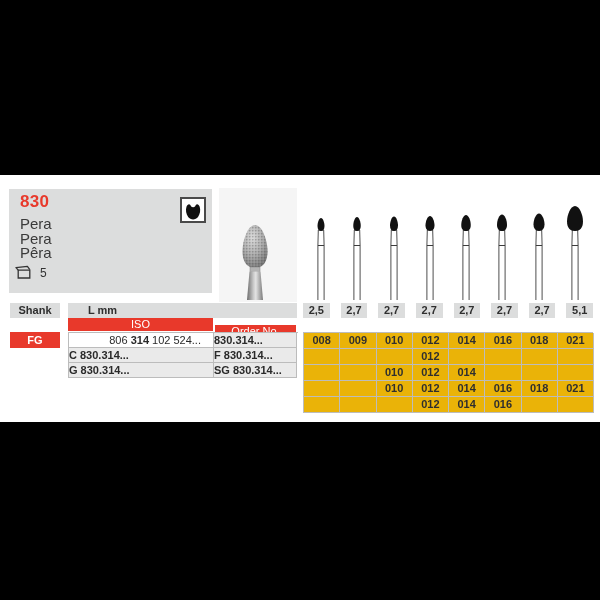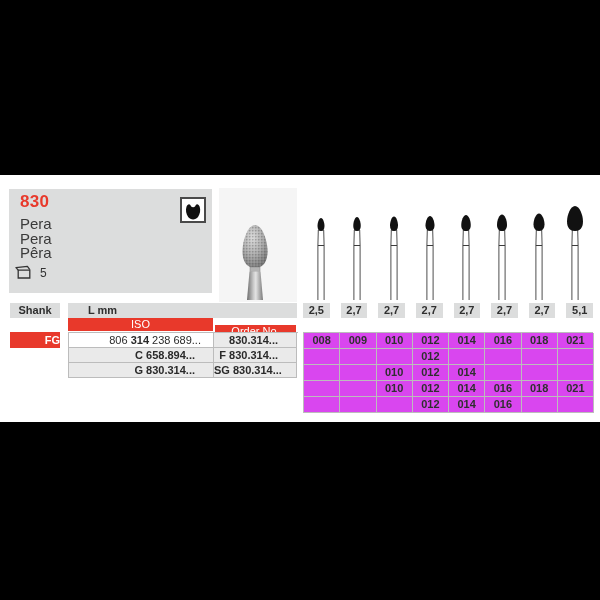--- a/index.html
+++ b/index.html
@@ -26,33 +26,33 @@
 
   
   .hdr{background:#dcdddd;font-size:11px;font-weight:bold;color:#2f2f2f;height:15px;line-height:15px;box-sizing:border-box;}
   .hdr-shank{left:10px;top:128px;width:50px;text-align:center;}
   .hdr-lmm{left:68px;top:128px;width:229px;padding-left:20px;}
 
   
   .redhdr{background:#e8392b;color:#fff;font-size:11px;font-weight:normal;height:13px;line-height:13px;text-align:center;box-sizing:border-box;}
   .redhdr-iso{left:68px;top:143px;width:145px;}
   .redhdr-order{left:215px;top:150px;width:81px;}
-  .fg-box{left:10px;top:157px;width:50px;height:16px;background:#e8392b;color:#fff;font-size:11px;font-weight:bold;text-align:right;line-height:16px;}
+  .fg-box{left:10px;top:157px;width:50px;height:16px;background:#e8392b;color:#fff;font-size:11px;font-weight:bold;text-align:center;line-height:16px;}
 
   
   .ltable{left:68px;top:157px;width:229px;display:grid;grid-template-columns:145px 83px;border-top:1px solid #bcbcbc;border-left:1px solid #bcbcbc;box-sizing:content-box;}
   .ltable .cell{height:15px;line-height:15px;border-right:1px solid #bcbcbc;border-bottom:1px solid #bcbcbc;font-size:11px;color:#2a2a2a;white-space:nowrap;overflow:hidden;}
   .cell-iso{background:#fff;text-align:right;padding-right:12px;box-sizing:border-box;}
-  .cell-order{background:#eaeaea;text-align:right;padding-right:18px;box-sizing:border-box;font-weight:bold;}
+  .cell-order{background:#eaeaea;padding-right:18px;box-sizing:border-box;font-weight:bold;}
   .dot{display:inline-block;width:5px;height:5px;border-radius:50%;margin-right:3px;vertical-align:1px;}
   .iso-bold{font-weight:bold;}
 
   
   .grid{left:303px;top:157px;width:290px;display:grid;grid-template-columns:repeat(8,36.25px);border-top:1px solid #bcbcbc;border-left:1px solid #bcbcbc;box-sizing:border-box;}
-  .grid .gcell{height:15px;line-height:15px;border-right:1px solid #bcbcbc;border-bottom:1px solid #bcbcbc;background:#d946ef;font-size:11px;font-weight:bold;color:#2f2f2f;text-align:center;}
+  .grid .gcell{height:15px;line-height:15px;border-right:1px solid #bcbcbc;border-bottom:1px solid #bcbcbc;background:#eab308;font-size:11px;font-weight:bold;color:#2f2f2f;text-align:center;}
 </style>
 </head>
 <body>
 
 <div class="stage">
   <div class="band">
 
     <div class="abs info-box">
       <div class="prod-num">830</div>
       <div class="shape-box">
@@ -189,23 +189,23 @@
 
     <div class="abs hdr hdr-shank">Shank</div>
     <div class="abs hdr hdr-lmm">L mm</div>
 
     <div class="abs redhdr redhdr-iso">ISO</div>
     <div class="abs redhdr redhdr-order">Order No.</div>
 
     <div class="abs fg-box">FG</div>
 
     <div class="abs ltable" id="leftTable">
-        <div class="cell cell-iso"><span>806 </span><span class="iso-bold">314</span><span> 238 689...</span></div>
+        <div class="cell cell-iso"><span>806 </span><span class="iso-bold">314</span><span> 102 524...</span></div>
         <div class="cell cell-order">830.314...</div>
-        <div class="cell cell-order">C 658.894...</div>
+        <div class="cell cell-order">C 830.314...</div>
         <div class="cell cell-order">F 830.314...</div>
         <div class="cell cell-order">G 830.314...</div>
         <div class="cell cell-order">SG 830.314...</div>
       </div>
 
     <div class="abs grid" id="sizeGrid">
         <div class="gcell">008</div>
         <div class="gcell">009</div>
         <div class="gcell">010</div>
         <div class="gcell">012</div>

